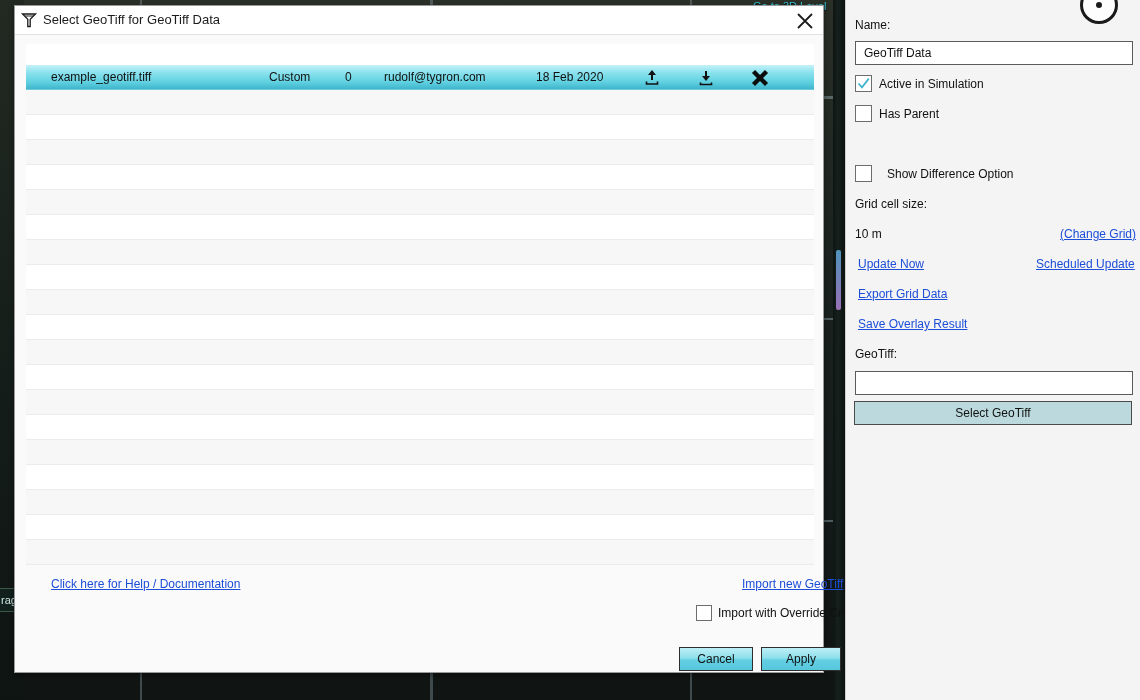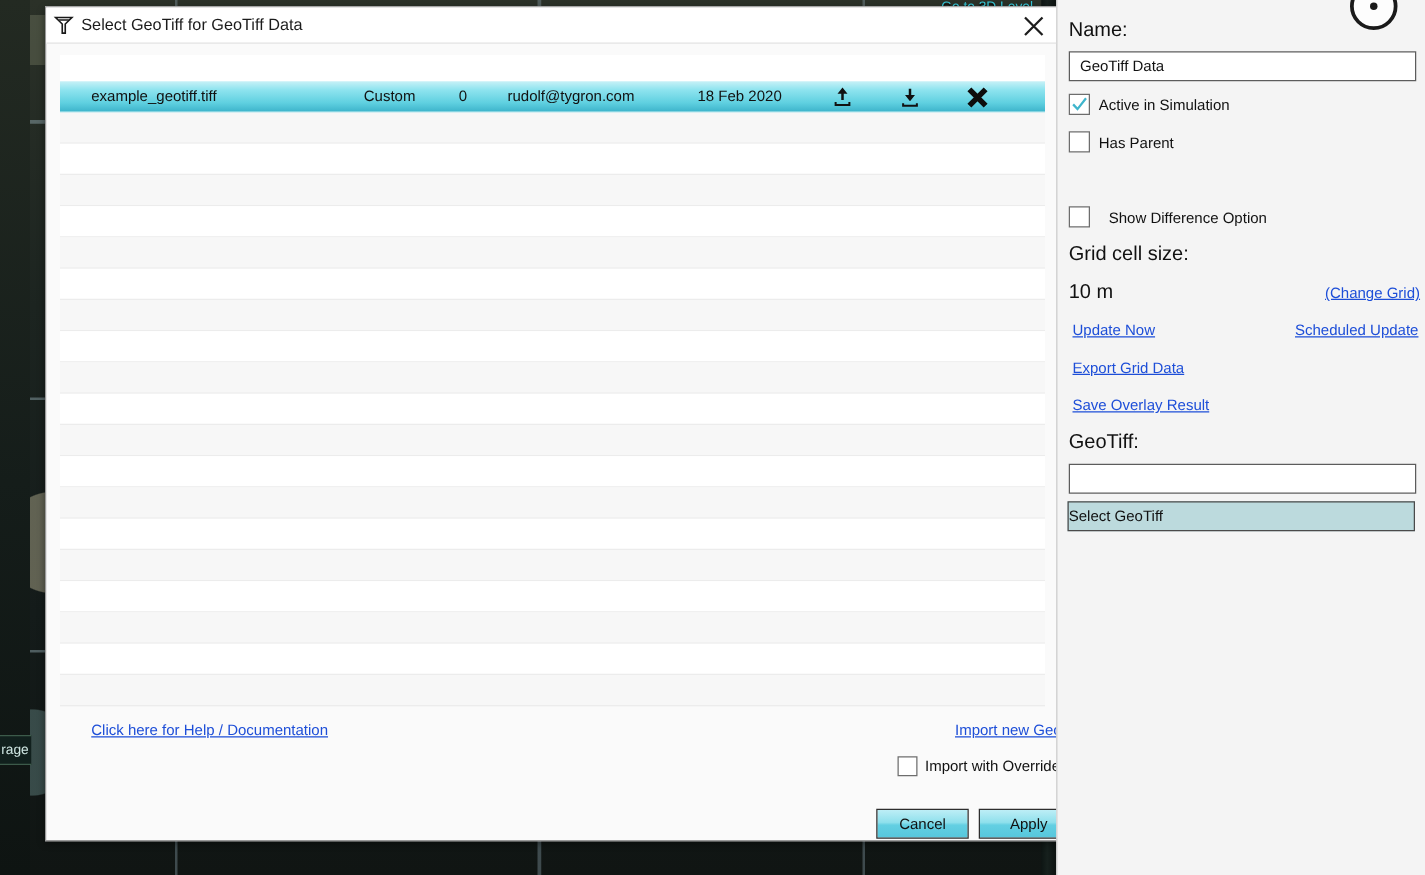--- a/index.html
+++ b/index.html
@@ -38,21 +38,21 @@
     overflow:hidden;white-space:nowrap;
   }
   #go3d{
     position:absolute;left:753px;top:0px;width:92px;height:13px;
     color:#36c8d8;font-size:11px;line-height:13px;white-space:nowrap;
     text-shadow:0 1px 1px #000;
   }
 
   
   #dialog{
-    position:absolute;left:36px;top:5px;width:810px;height:668px;
+    position:absolute;left:14px;top:5px;width:810px;height:668px;
     background:#fafafa;border:1px solid #9a9a9a;
     box-shadow:0 2px 6px rgba(0,0,0,.45);
     box-sizing:border-box;
   }
   #dlg-titlebar{
     position:relative;height:28px;background:#ffffff;
     border-bottom:1px solid #e2e2e2;
   }
   #dlg-icon{position:absolute;left:5px;top:5px;width:18px;height:18px;}
   #dlg-title{
@@ -115,32 +115,32 @@
     background:#f4f4f4;border-left:1px solid #cfcfcf;box-sizing:border-box;
   }
   #info-badge{
     position:absolute;right:22px;top:-14px;width:32px;height:32px;border-radius:50%;
     border:3px solid #1a1a1a;background:#fdfdfd;
   }
   #info-badge:after{
     content:"";position:absolute;left:50%;top:13px;margin-left:-3px;
     width:6px;height:6px;border-radius:50%;background:#1a1a1a;
   }
-  .rp-label{position:absolute;font-size:16px;color:#111;white-space:nowrap;line-height:14px;}
+  .rp-label{position:absolute;font-size:12px;color:#111;white-space:nowrap;line-height:14px;}
   .rp-input{
     position:absolute;background:#ffffff;border:1px solid #5c5c5c;box-sizing:border-box;
     font-size:12px;color:#111;line-height:22px;padding-left:8px;height:24px;
   }
   .cb{position:absolute;width:17px;height:17px;background:#fff;border:1px solid #6d6d6d;
      box-sizing:border-box;cursor:pointer;}
   .cb-lbl{position:absolute;font-size:12px;color:#111;white-space:nowrap;line-height:14px;}
   #select-geotiff-btn{
     position:absolute;left:854px;top:401px;width:278px;height:24px;
     background:#bcdadd;border:1px solid #4a4a4a;box-sizing:border-box;
-    font-size:12px;color:#111;text-align:left;line-height:22px;cursor:pointer;
+    font-size:12px;color:#111;text-align:center;line-height:22px;cursor:pointer;
   }
   #panel-divider{
     position:absolute;left:833px;top:0;width:12px;height:700px;
     background:linear-gradient(90deg,#0d1513 0%,#16201d 40%,#0c1210 100%);
   }
   #divider-glow{
     position:absolute;left:836px;top:250px;width:5px;height:60px;
     background:linear-gradient(180deg,#5aa8d8,#b07fd0);opacity:.85;border-radius:2px;
   }
 </style>

